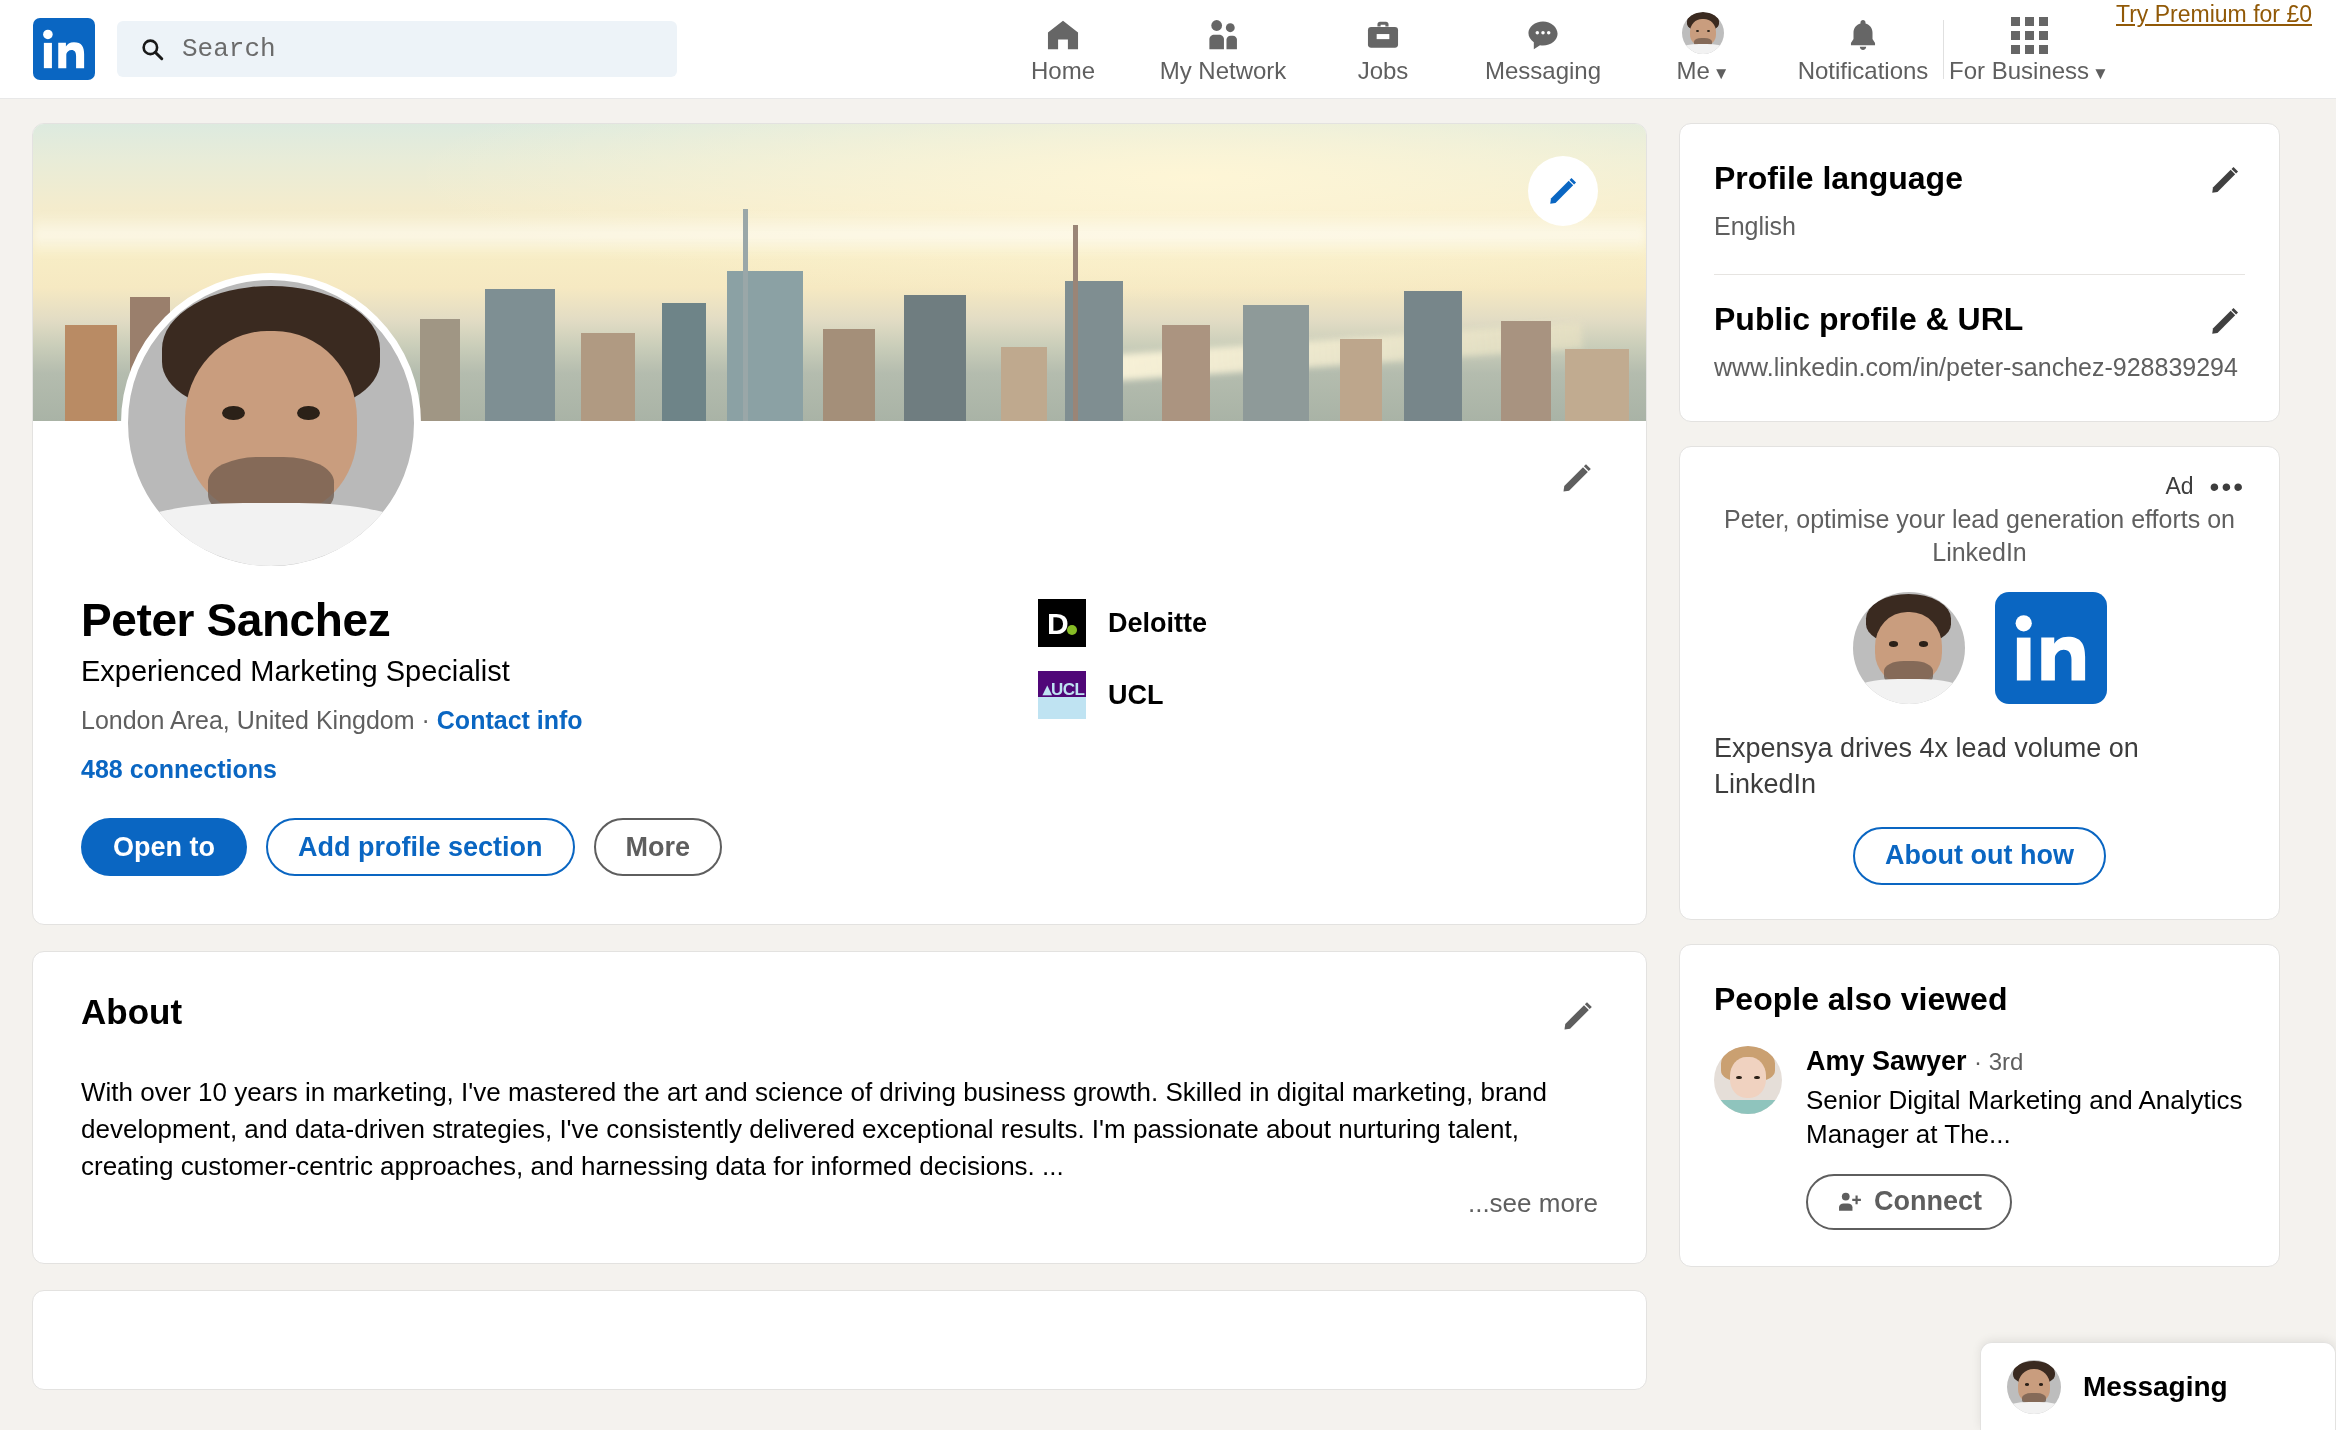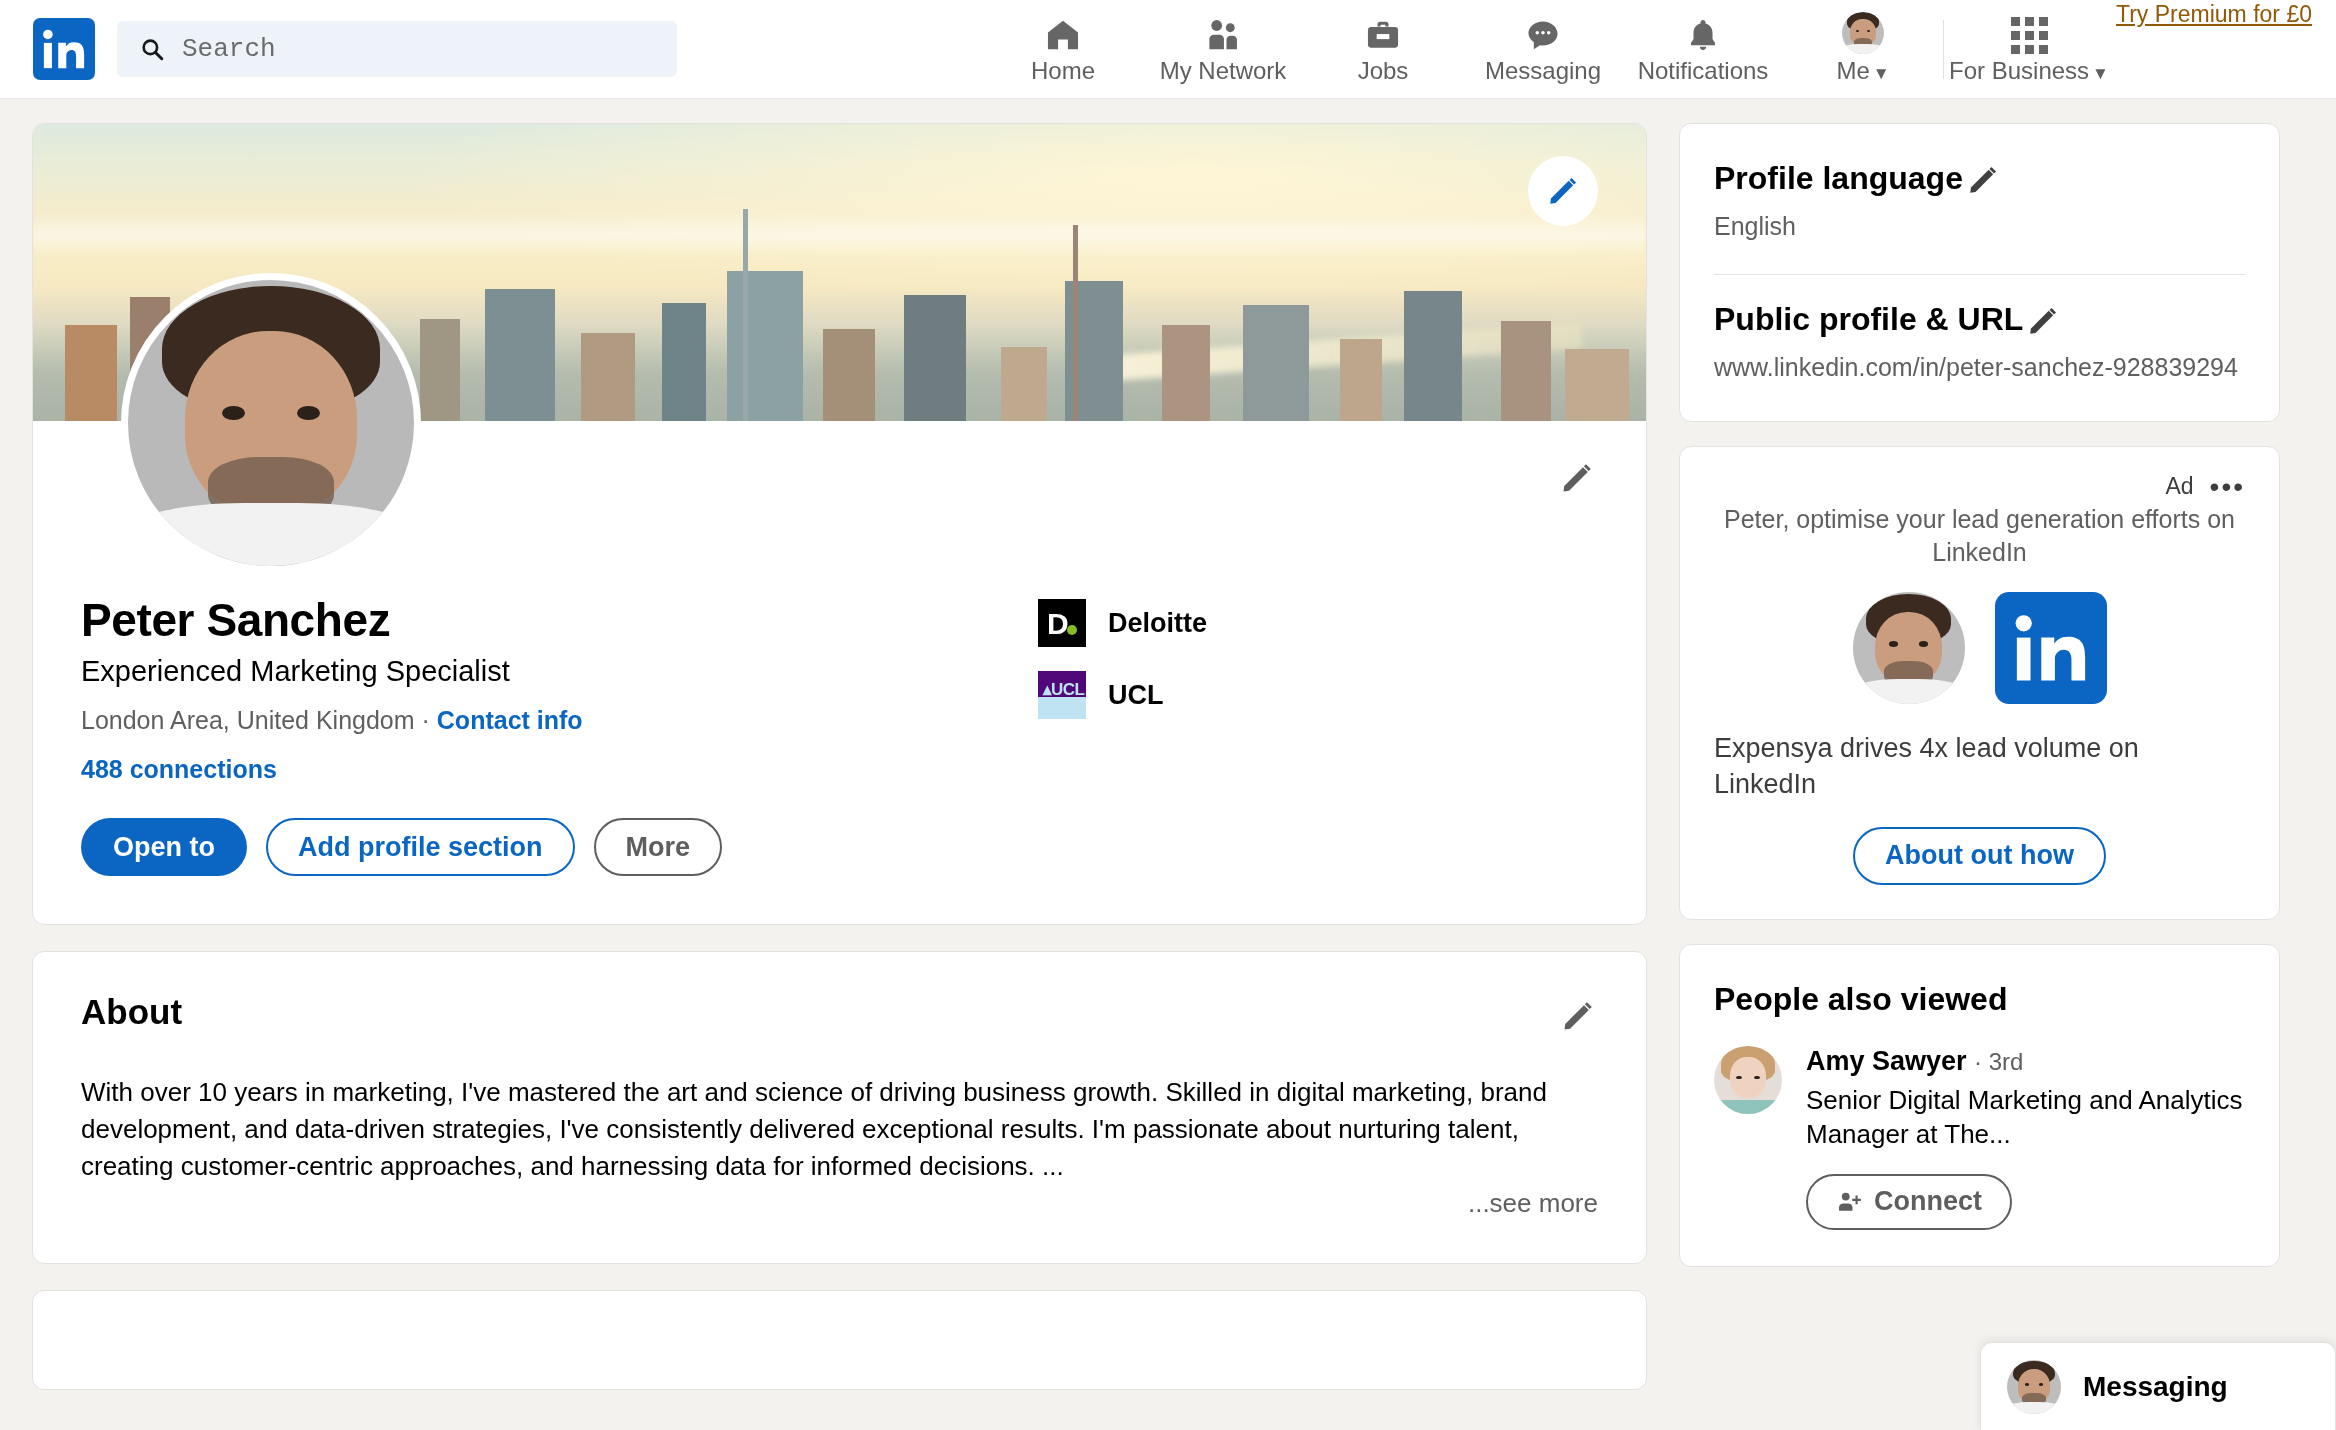--- a/index.html
+++ b/index.html
@@ -213,21 +213,21 @@
     font-size: 26px; line-height: 1.43; color: #000;
     max-width: 1470px;
   }
   .see-more { text-align: right; font-size: 26px; color: #5f5f5f; margin-top: 2px; cursor: pointer; }
 
   .stub-card { margin-top: 26px; height: 100px; }
 
   
   .side-card { padding: 36px 34px 36px 34px; position: relative; }
   .side-card + .side-card { margin-top: 24px; }
-  .side-head { display: flex; align-items: flex-start; }
+  .side-head { display: flex; align-items: flex-start; justify-content: space-between; }
   .side-title { font-size: 32px; font-weight: bold; color: #000; }
   .side-sub { font-size: 25px; color: #5f5f5f; margin-top: 10px; line-height: 1.35; word-break: break-word; }
   .side-edit { cursor: pointer; width: 40px; height: 40px; display:flex; align-items:center; justify-content:center; }
   .side-edit svg { width: 34px; height: 34px; }
   .side-sep { height: 1px; background: #e6e4e1; margin: 30px 0 26px 0; }
 
   
   .ad-card { padding: 26px 34px 34px 34px; }
   .ad-top { display: flex; align-items: center; justify-content: flex-end; gap: 16px; }
   .ad-label { font-size: 23px; color: #3d3d3d; }
@@ -344,42 +344,42 @@
           <circle cx="8.4" cy="10.6" r="1.1" fill="#fff"></circle>
           <circle cx="12" cy="10.6" r="1.1" fill="#fff"></circle>
           <circle cx="15.6" cy="10.6" r="1.1" fill="#fff"></circle>
         </svg>
       </span>
       <span class="nav-label">Messaging</span>
     </div>
 
     <div class="nav-item">
       <span class="ico">
-        <svg width="38" height="38" viewBox="0 0 24 24">
-          <path d="M12 2.6c-.9 0-1.6.7-1.6 1.6v.6C7.8 5.5 6 7.8 6 10.6v4L4.4 17v1.4h15.2V17L18 14.6v-4c0-2.8-1.8-5.1-4.4-5.8v-.6c0-.9-.7-1.6-1.6-1.6z"></path>
-          <path d="M10 19.4h4c0 1.1-.9 2-2 2s-2-.9-2-2z"></path>
-        </svg>
-      </span>
-      <span class="nav-label">Notifications</span>
-    </div>
-
-    <div class="nav-item">
-      <span class="ico">
         <span class="me-avatar">
           <span class="face-hair"></span>
             <span class="face-skin"></span>
           <span class="face-eyeL"></span>
             <span class="face-eyeR"></span>
           <span class="face-beard"></span>
             <span class="face-shirt"></span>
         </span>
       </span>
       <span class="nav-label">
         <span>Me</span><span class="caret">▼</span>
       </span>
+    </div>
+
+    <div class="nav-item">
+      <span class="ico">
+        <svg width="38" height="38" viewBox="0 0 24 24">
+          <path d="M12 2.6c-.9 0-1.6.7-1.6 1.6v.6C7.8 5.5 6 7.8 6 10.6v4L4.4 17v1.4h15.2V17L18 14.6v-4c0-2.8-1.8-5.1-4.4-5.8v-.6c0-.9-.7-1.6-1.6-1.6z"></path>
+          <path d="M10 19.4h4c0 1.1-.9 2-2 2s-2-.9-2-2z"></path>
+        </svg>
+      </span>
+      <span class="nav-label">Notifications</span>
     </div>
 
     <div class="nav-divider"></div>
 
     <div class="biz-item">
       <span class="grid-icon">
         <i></i>
           <i></i>
           <i></i>
           <i></i>

